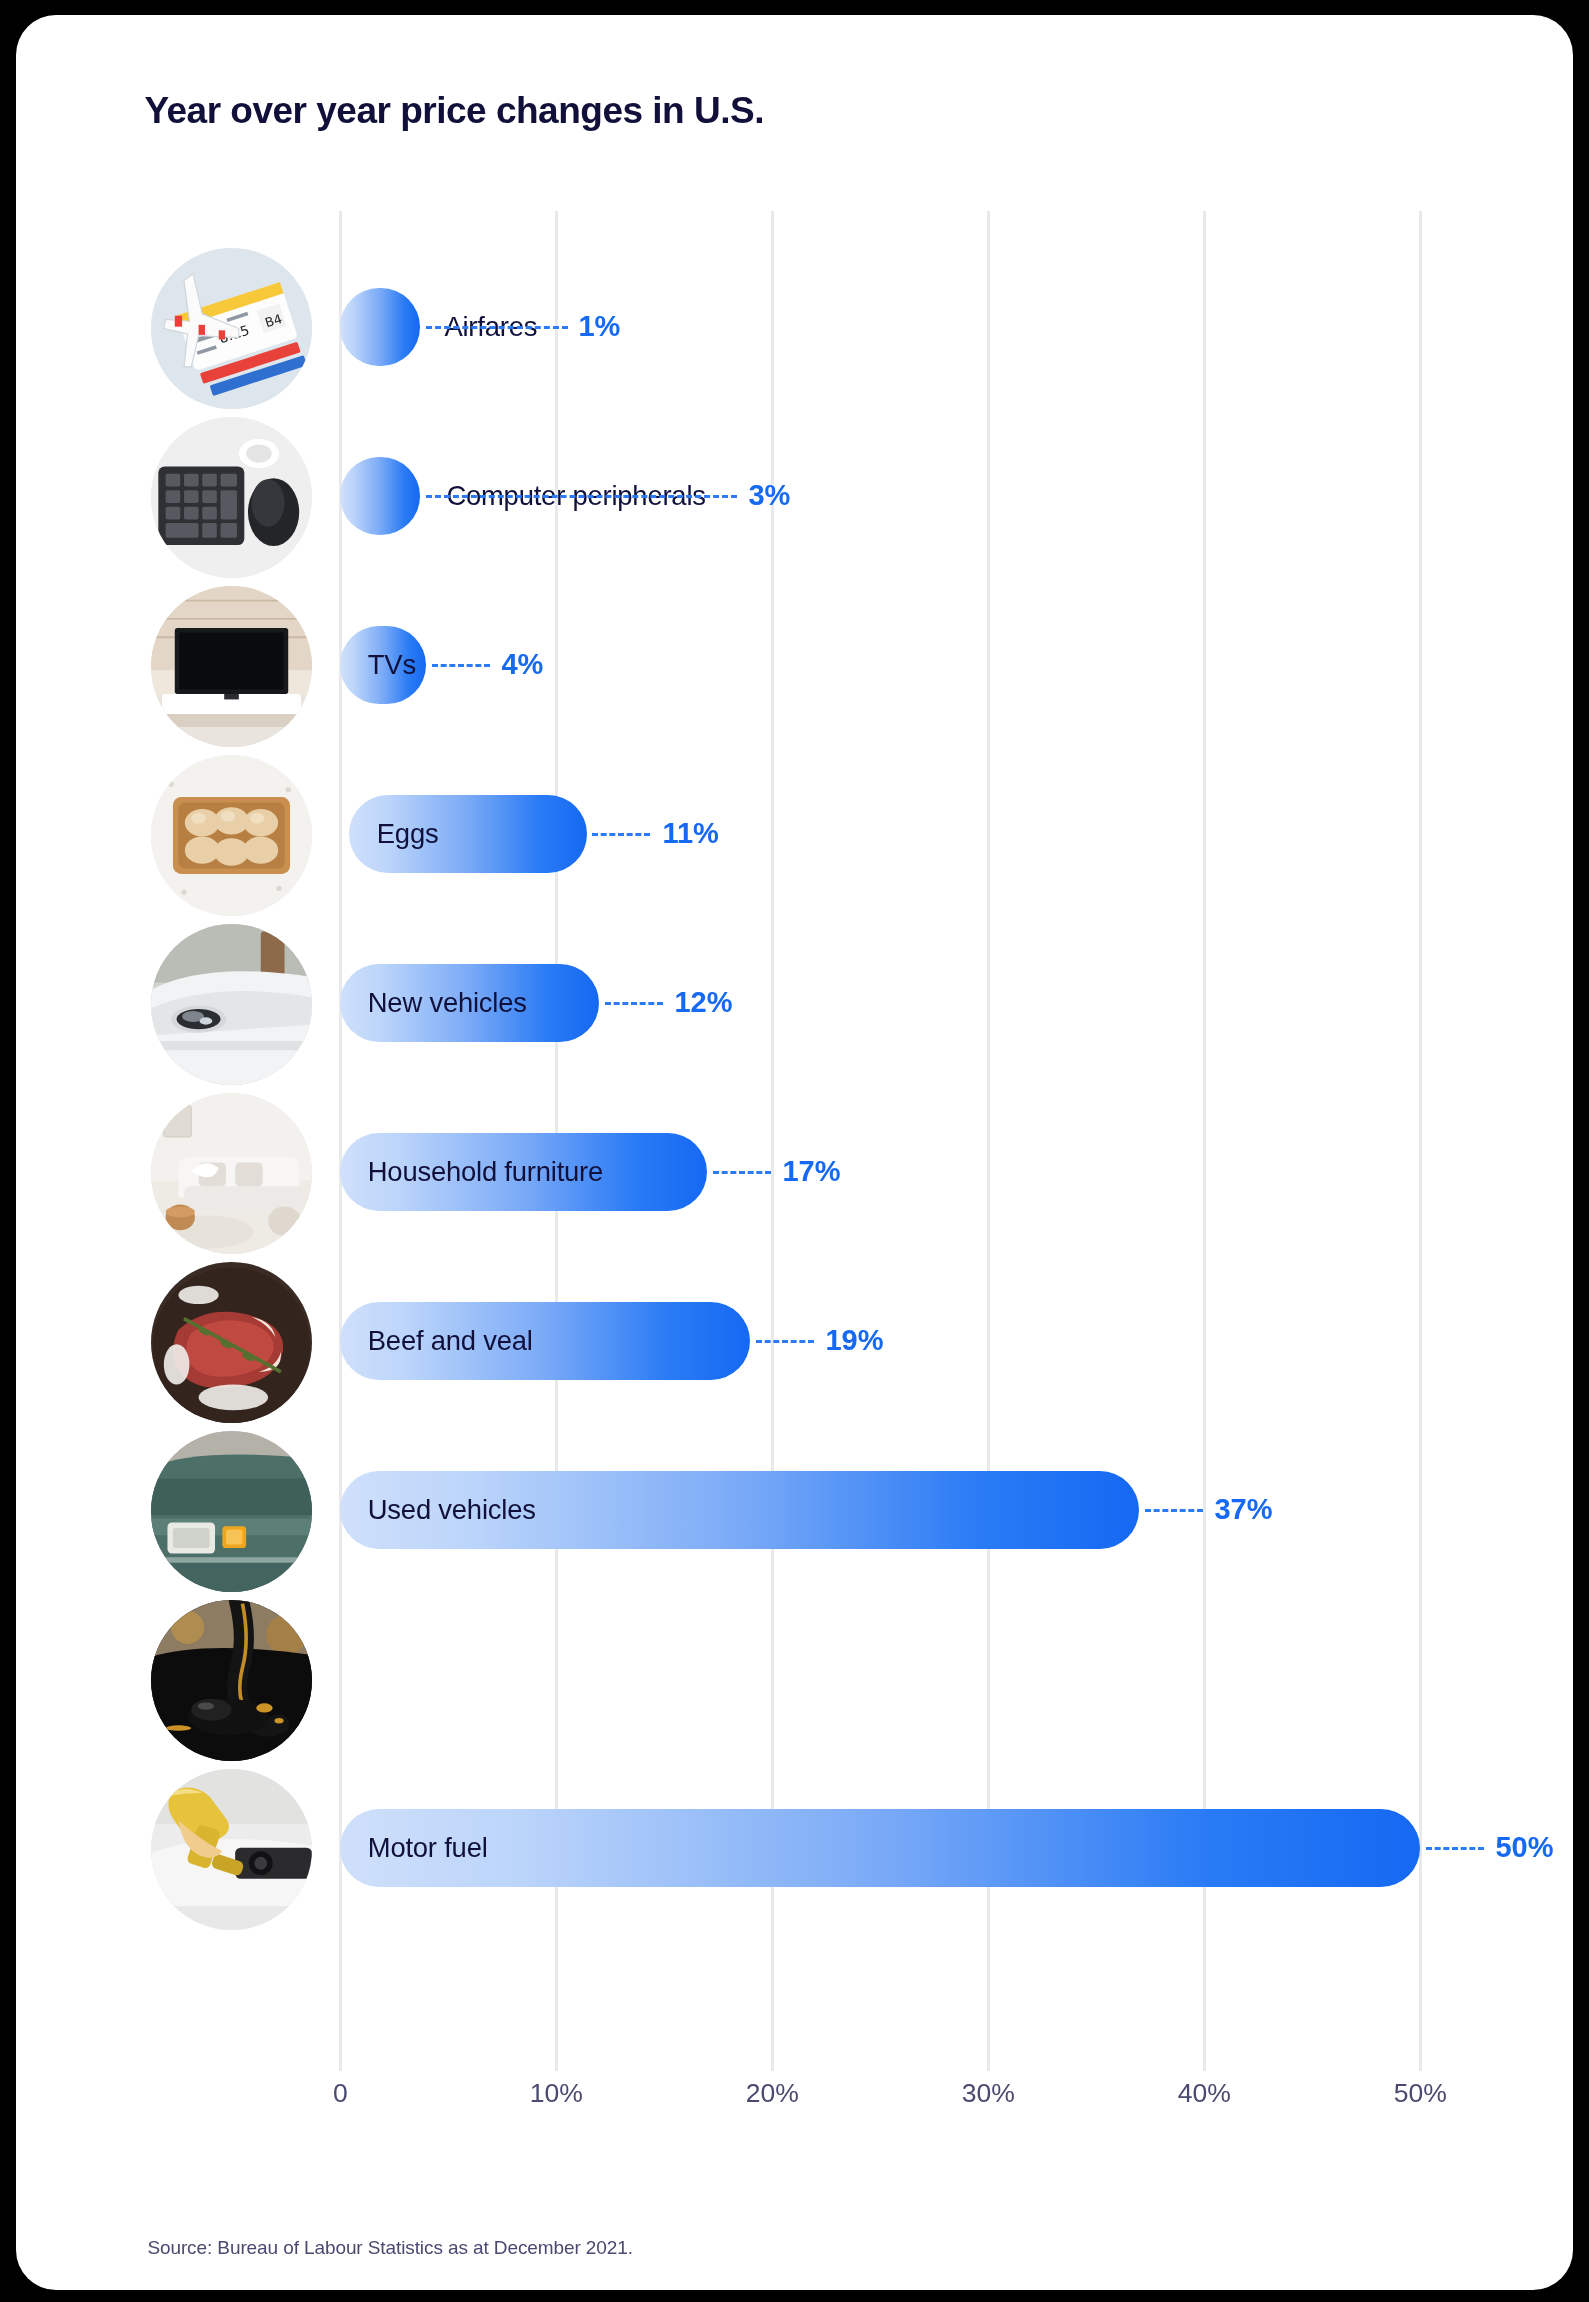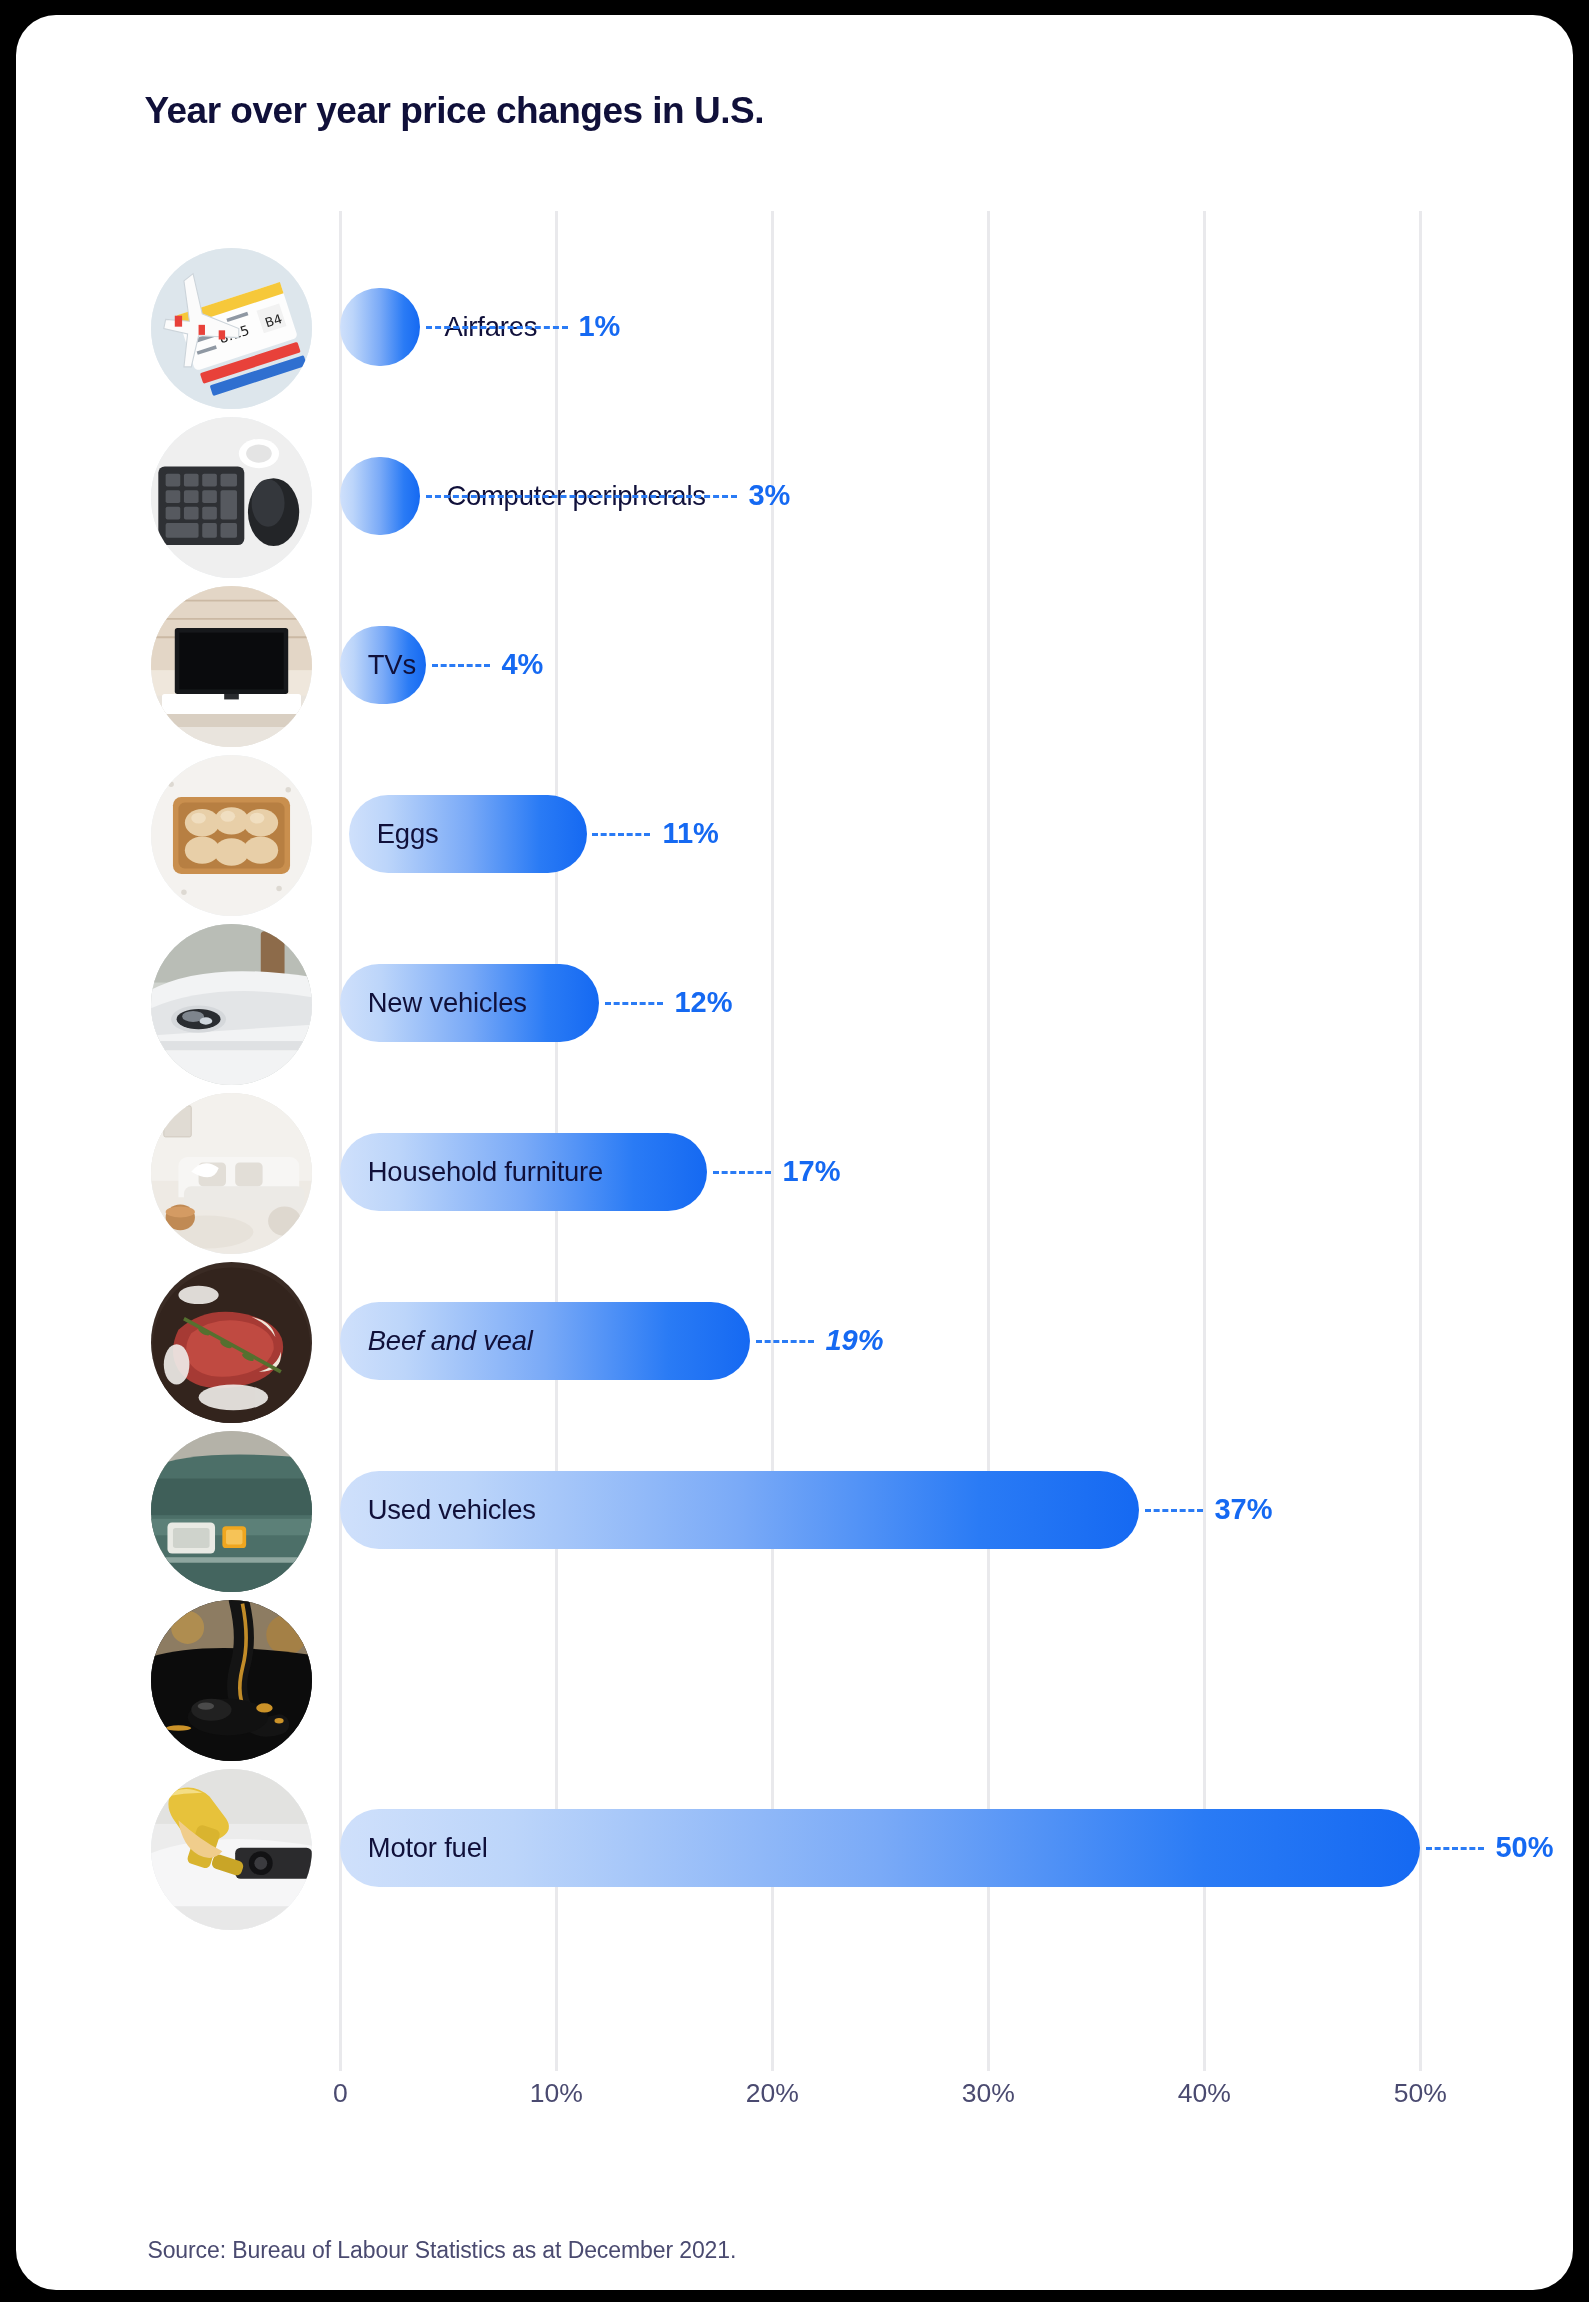--- a/index.html
+++ b/index.html
@@ -143,21 +143,21 @@
     transform: translateX(-50%);
     font-size: 26.5px;
     color: #4a4a70;
     white-space: nowrap;
   }
 
   #source {
     position: absolute;
     left: 131px;
     top: 2222px;
-    font-size: 23px;
+    font-size: 19px;
     color: #4a4a70;
     letter-spacing: -0.1px;
   }
 </style>
 </head>
 <body>
 
 <div id="card">
 
   <div id="chart-title">Year over year price changes in U.S.</div>
@@ -402,21 +402,21 @@
           <div class="bar-label inside">New vehicles</div>
           <div class="leader" style="left: 265px; width: 58px;"></div>
           <div class="value" style="left: 334px;">12%</div>
         </div>
         <div class="row" style="top: 876px;">
           <div class="bar" style="width: 367px;"></div>
           <div class="bar-label inside">Household furniture</div>
           <div class="leader" style="left: 373px; width: 58px;"></div>
           <div class="value" style="left: 442px;">17%</div>
         </div>
-        <div class="row" style="top: 1045px; font-style: italic;">
+        <div class="row" style="top: 1045px;">
           <div class="bar" style="width: 410px;"></div>
           <div class="bar-label inside">Beef and veal</div>
           <div class="leader" style="left: 416px; width: 58px;"></div>
           <div class="value" style="left: 485px;">19%</div>
         </div>
         <div class="row" style="top: 1214px;">
           <div class="bar" style="width: 799px;"></div>
           <div class="bar-label inside">Used vehicles</div>
           <div class="leader" style="left: 805px; width: 58px;"></div>
           <div class="value" style="left: 874px;">37%</div>

